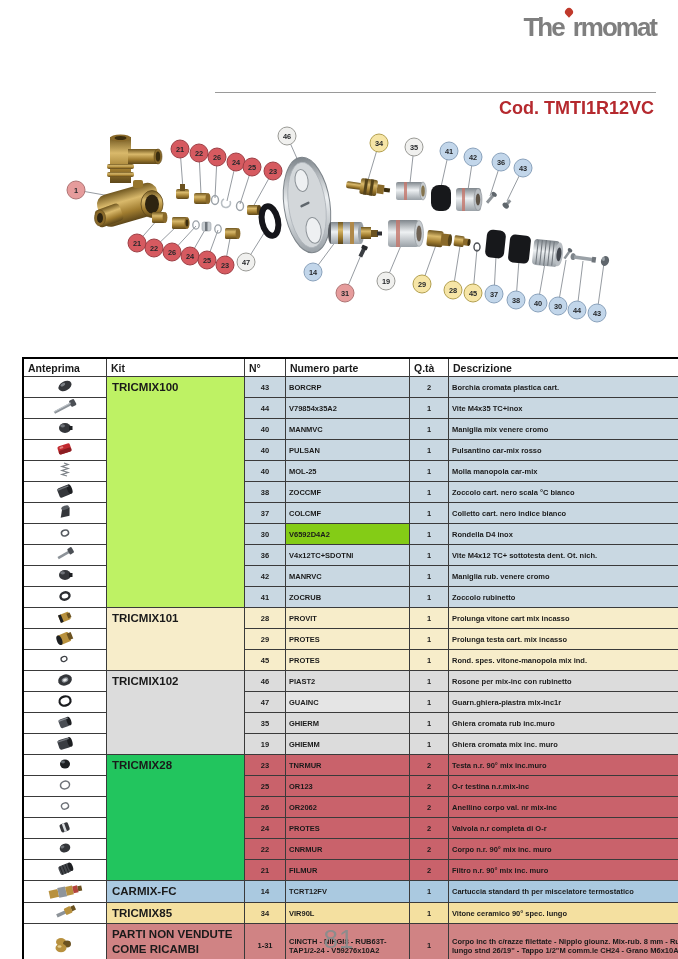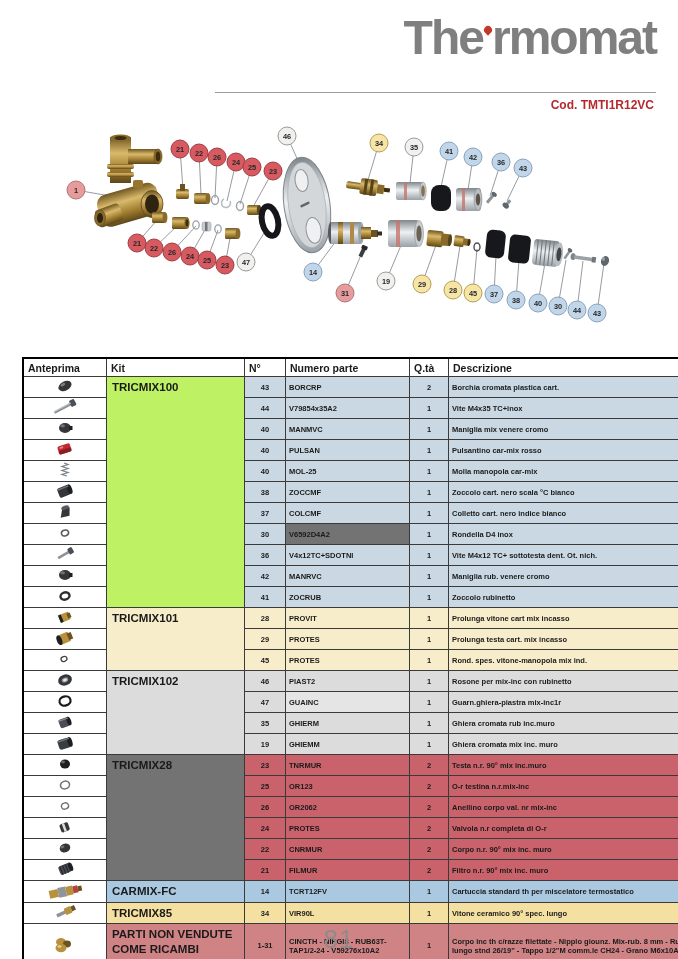--- a/index.html
+++ b/index.html
@@ -1,26 +1,26 @@
 <!DOCTYPE html>
 <html><head>
 <meta charset="utf-8">
 <style>
   html,body{margin:0;padding:0;background:#fff;}
   .page{position:relative;width:678px;height:959px;background:#fff;overflow:hidden;
         font-family:"Liberation Sans",sans-serif;color:#1a1a1a;}
   
   .brand{position:absolute;top:14px;right:22px;text-align:right;line-height:1;}
-  .brand-logo{font-size:48px;font-weight:bold;color:#7f7f7f;letter-spacing:-2px;white-space:nowrap;}
+  .brand-logo{font-size:26px;font-weight:bold;color:#7f7f7f;letter-spacing:-2px;white-space:nowrap;}
   .flame{display:inline-block;width:8px;height:8px;background:#c0392b;
          border-radius:0 50% 50% 50%;transform:rotate(-135deg);
          position:relative;top:-20px;margin:0 0px 0 1px;}
   .tagline{font-size:15px;font-weight:bold;color:#6d6d6d;letter-spacing:3px;margin-top:6px;}
   .divider{position:absolute;top:92px;left:215px;right:22px;height:0;border-top:1px solid #9a9a9a;}
-  .prod-code{position:absolute;top:98px;right:24px;font-size:12px;font-weight:bold;color:#b5292e;}
+  .prod-code{position:absolute;top:98px;right:24px;font-size:18px;font-weight:bold;color:#b5292e;}
   
   #diagram-svg{position:absolute;top:118px;left:0;}
   .balloon-num{font-size:7.4px;font-weight:bold;fill:#26282b;text-anchor:middle;
                font-family:"Liberation Sans",sans-serif;}
   
   .tbl-wrap{position:absolute;top:357px;left:22px;}
   table{border-collapse:collapse;table-layout:fixed;width:635px;border:2px solid #000;}
   th,td{border:1px solid #3a3a3a;overflow:hidden;}
   th{height:15px;font-size:10.5px;font-weight:bold;text-align:left;padding:1px 4px;background:#fff;}
   td{font-size:7.5px;font-weight:bold;line-height:1.2;padding:1px 3px;vertical-align:middle;}
@@ -469,21 +469,21 @@
             <td class="num" style="background: rgb(201, 216, 226);">37</td>
             <td class="part" style="background: rgb(201, 216, 226);">COLCMF</td>
             <td class="qty" style="background: rgb(201, 216, 226);">1</td>
             <td class="desc" style="background: rgb(201, 216, 226);">Colletto cart. nero indice bianco</td>
           </tr>
           <tr class="r">
             <td class="prev"><svg width="64" height="18" viewBox="0 0 64 18">
                 <ellipse cx="32" cy="9" rx="3.6" ry="2.8" fill="none" stroke="#555a60" stroke-width="1.6" transform="rotate(-20 32 9)"></ellipse>
               </svg></td>
             <td class="num" style="background: rgb(201, 216, 226);">30</td>
-            <td class="part" style="background: #737373;">V6592D4A2</td>
+            <td class="part" style="background: #84cc16;">V6592D4A2</td>
             <td class="qty" style="background: rgb(201, 216, 226);">1</td>
             <td class="desc" style="background: rgb(201, 216, 226);">Rondella D4 inox</td>
           </tr>
           <tr class="r">
             <td class="prev"><svg width="64" height="18" viewBox="0 0 64 18">
                 <g transform="rotate(-30 32 9)">
                   <rect x="24" y="7.8" width="13" height="2.6" fill="#8d9399"></rect>
                   <rect x="36" y="5.8" width="5" height="6.4" rx="1.2" fill="#4b4f55"></rect>
                 </g>
               </svg></td>
@@ -595,21 +595,21 @@
             <td class="num" style="background: rgb(220, 220, 220);">19</td>
             <td class="part" style="background: rgb(220, 220, 220);">GHIEMM</td>
             <td class="qty" style="background: rgb(220, 220, 220);">1</td>
             <td class="desc" style="background: rgb(220, 220, 220);">Ghiera cromata mix inc. muro</td>
           </tr>
           <tr class="r">
             <td class="prev"><svg width="64" height="18" viewBox="0 0 64 18">
                 <ellipse cx="32" cy="9" rx="5" ry="4.6" fill="#1d1f22"></ellipse>
                 <ellipse cx="30" cy="7" rx="2" ry="1.4" fill="#5f666c"></ellipse>
               </svg></td>
-            <td class="kit" rowspan="6" style="background: #737373;">TRICMIX28</td>
+            <td class="kit" rowspan="6" style="background: #22c55e;">TRICMIX28</td>
             <td class="num" style="background: rgb(201, 98, 107);">23</td>
             <td class="part" style="background: rgb(201, 98, 107);">TNRMUR</td>
             <td class="qty" style="background: rgb(201, 98, 107);">2</td>
             <td class="desc" style="background: rgb(201, 98, 107);">Testa n.r. 90° mix inc.muro</td>
           </tr>
           <tr class="r">
             <td class="prev"><svg width="64" height="18" viewBox="0 0 64 18">
                 <ellipse cx="32" cy="9" rx="4.6" ry="3.8" fill="none" stroke="#6e7278" stroke-width="1.5" transform="rotate(-18 32 9)"></ellipse>
               </svg></td>
             <td class="num" style="background: rgb(201, 98, 107);">25</td>

